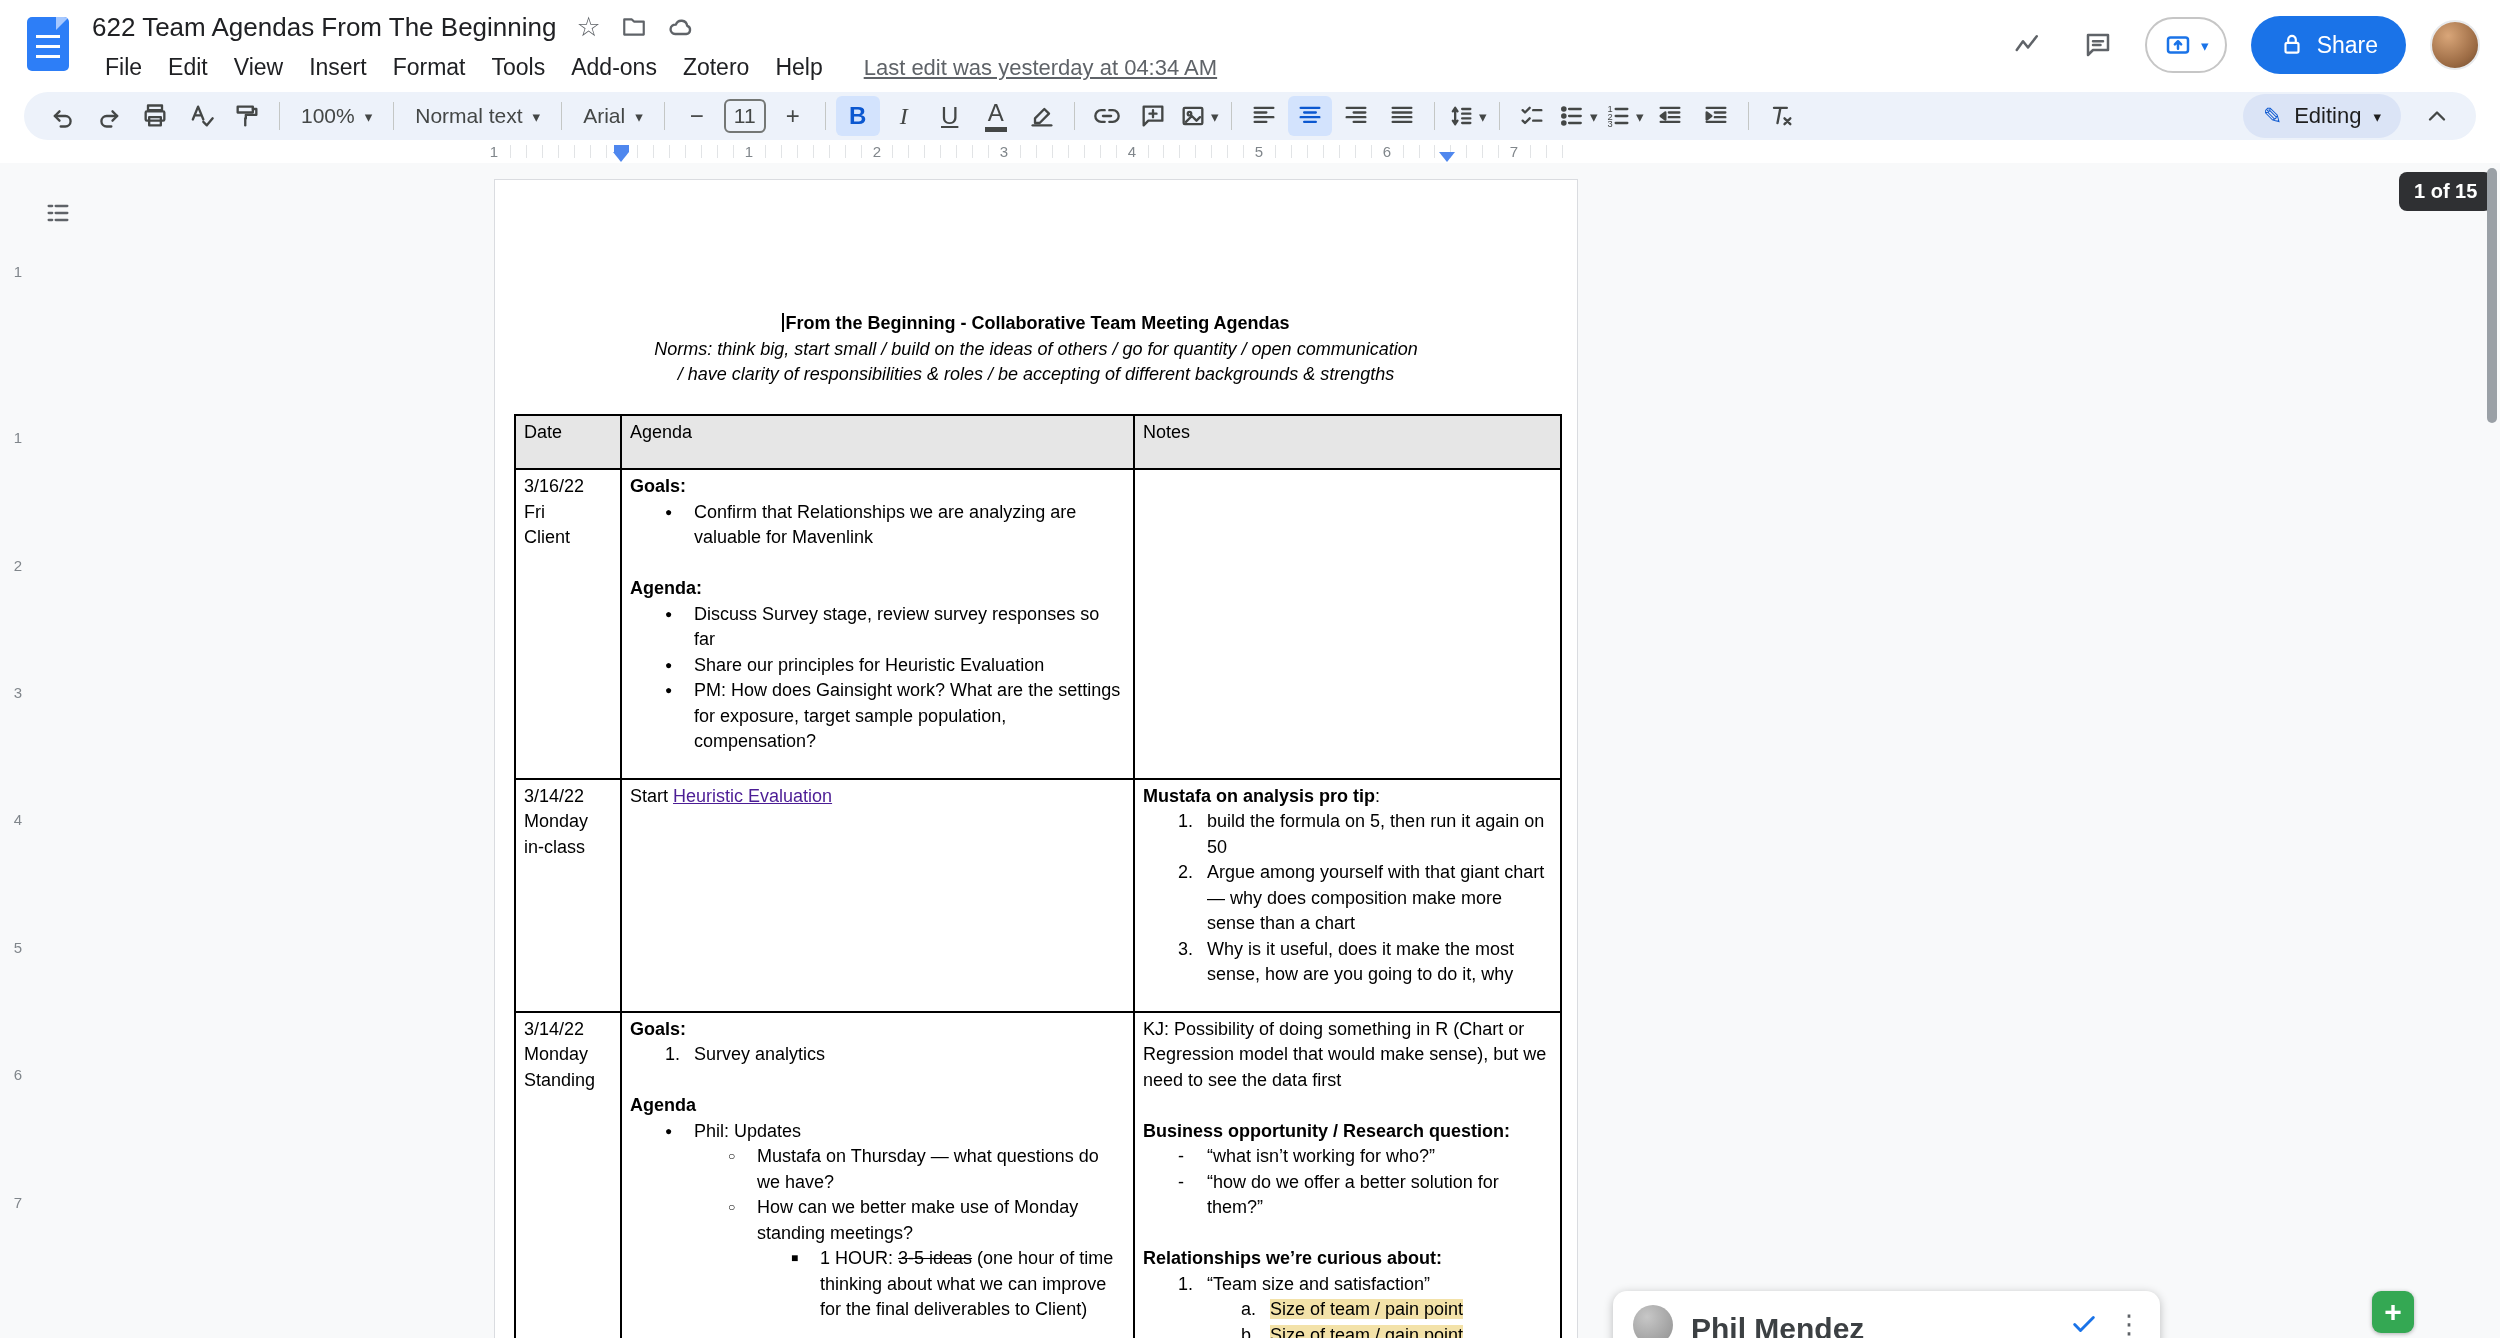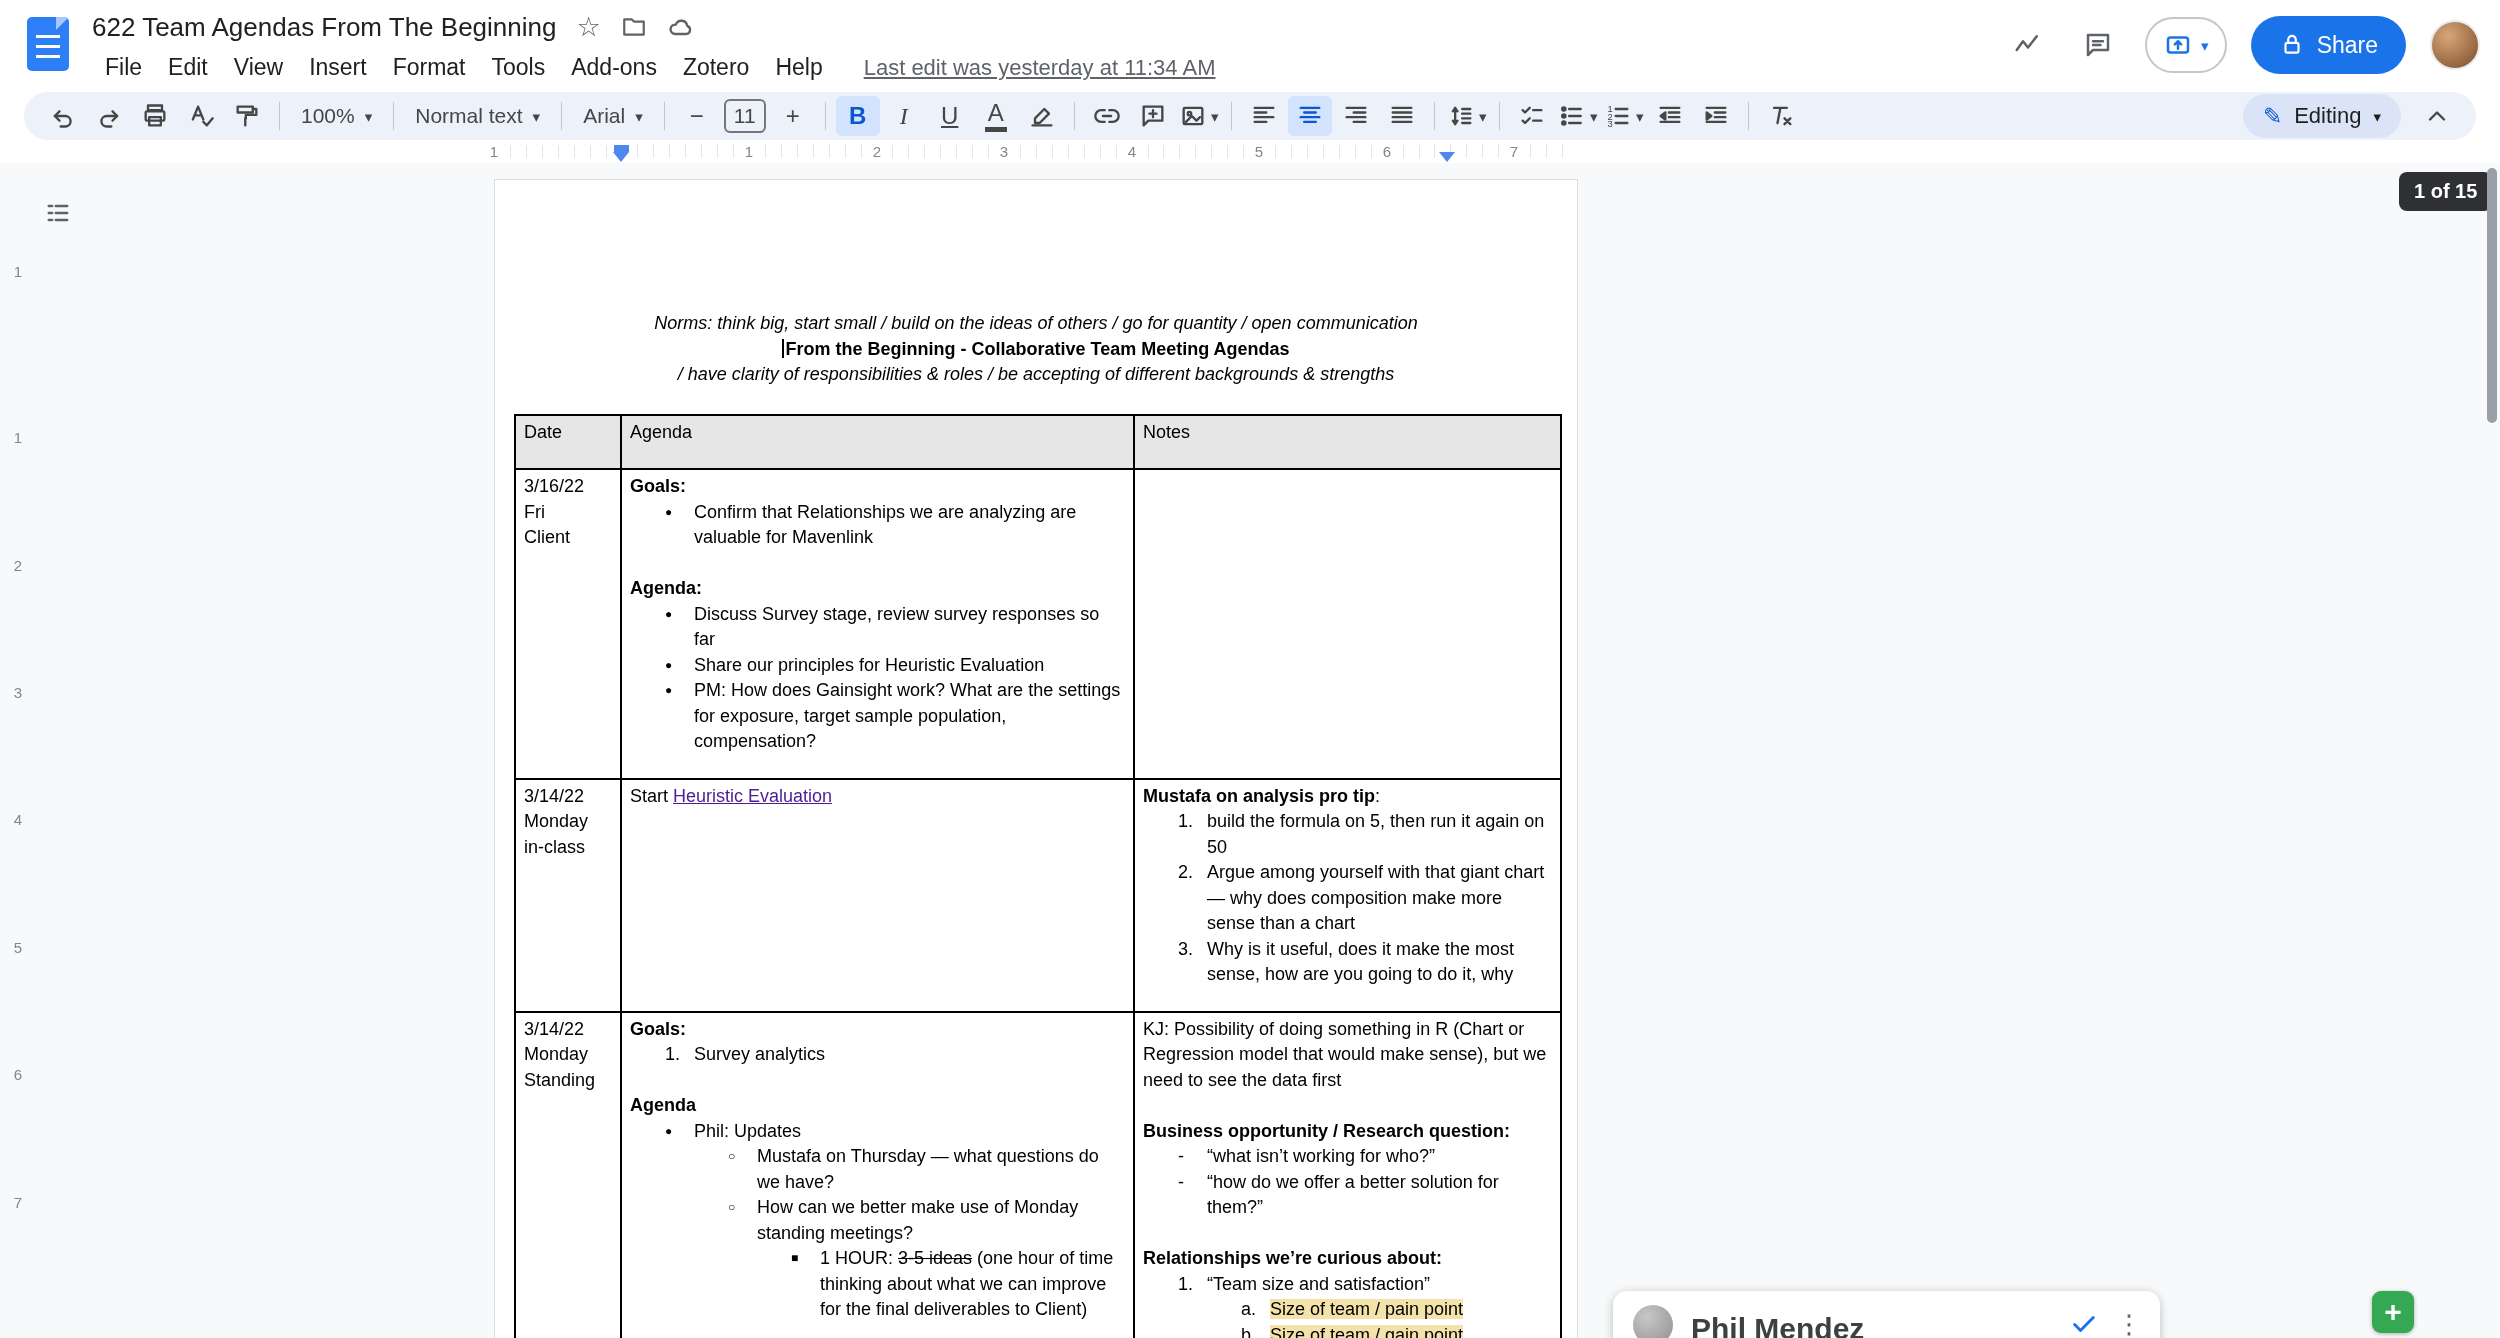--- a/index.html
+++ b/index.html
@@ -126,21 +126,21 @@
           <span class="menu-item">File</span>
           <span class="menu-item">Edit</span>
           <span class="menu-item">View</span>
           <span class="menu-item">Insert</span>
           <span class="menu-item">Format</span>
           <span class="menu-item">Tools</span>
           <span class="menu-item">Add-ons</span>
           <span class="menu-item">Zotero</span>
           <span class="menu-item">Help</span>
         </div>
-      <span class="last-edit">Last edit was yesterday at 11:34 AM</span>
+      <span class="last-edit">Last edit was yesterday at 04:34 AM</span>
     </div>
   </div>
 
   <div class="head-right">
     <div class="hicon">
       <svg class="ic" width="30" height="30" viewBox="0 0 24 24">
           <path d="M3 16l5-7 4 5 7-9"></path>
         </svg>
     </div>
     <div class="hicon">
@@ -396,22 +396,22 @@
       <span class="vnum" style="top: 903px;">6</span>
       <span class="vnum" style="top: 1031px;">7</span>
     </div>
   <div class="outline-btn">
     <svg class="ic" width="28" height="28" viewBox="0 0 24 24">
         <path d="M4 6h3M10 6h10M4 12h3M10 12h10M4 18h3M10 18h10"></path>
       </svg>
   </div>
 
   <div class="page">
+    <div class="doc-line doc-heading"><span class="cursor-caret"></span><span>From the Beginning - Collaborative Team Meeting Agendas</span></div>
     <div class="doc-line norms">Norms: think big, start small / build on the ideas of others / go for quantity / open communication</div>
-    <div class="doc-line doc-heading"><span class="cursor-caret"></span><span>From the Beginning - Collaborative Team Meeting Agendas</span></div>
     <div class="doc-line norms">/ have clarity of responsibilities &amp; roles / be accepting of different backgrounds &amp; strengths</div>
     <div class="tbl-spacer"></div>
     <table class="dtable">
       <colgroup>
           <col style="width:106px">
           <col style="width:513px">
           <col style="width:427px">
         </colgroup>
       <thead id="doc-thead">
           <tr>

